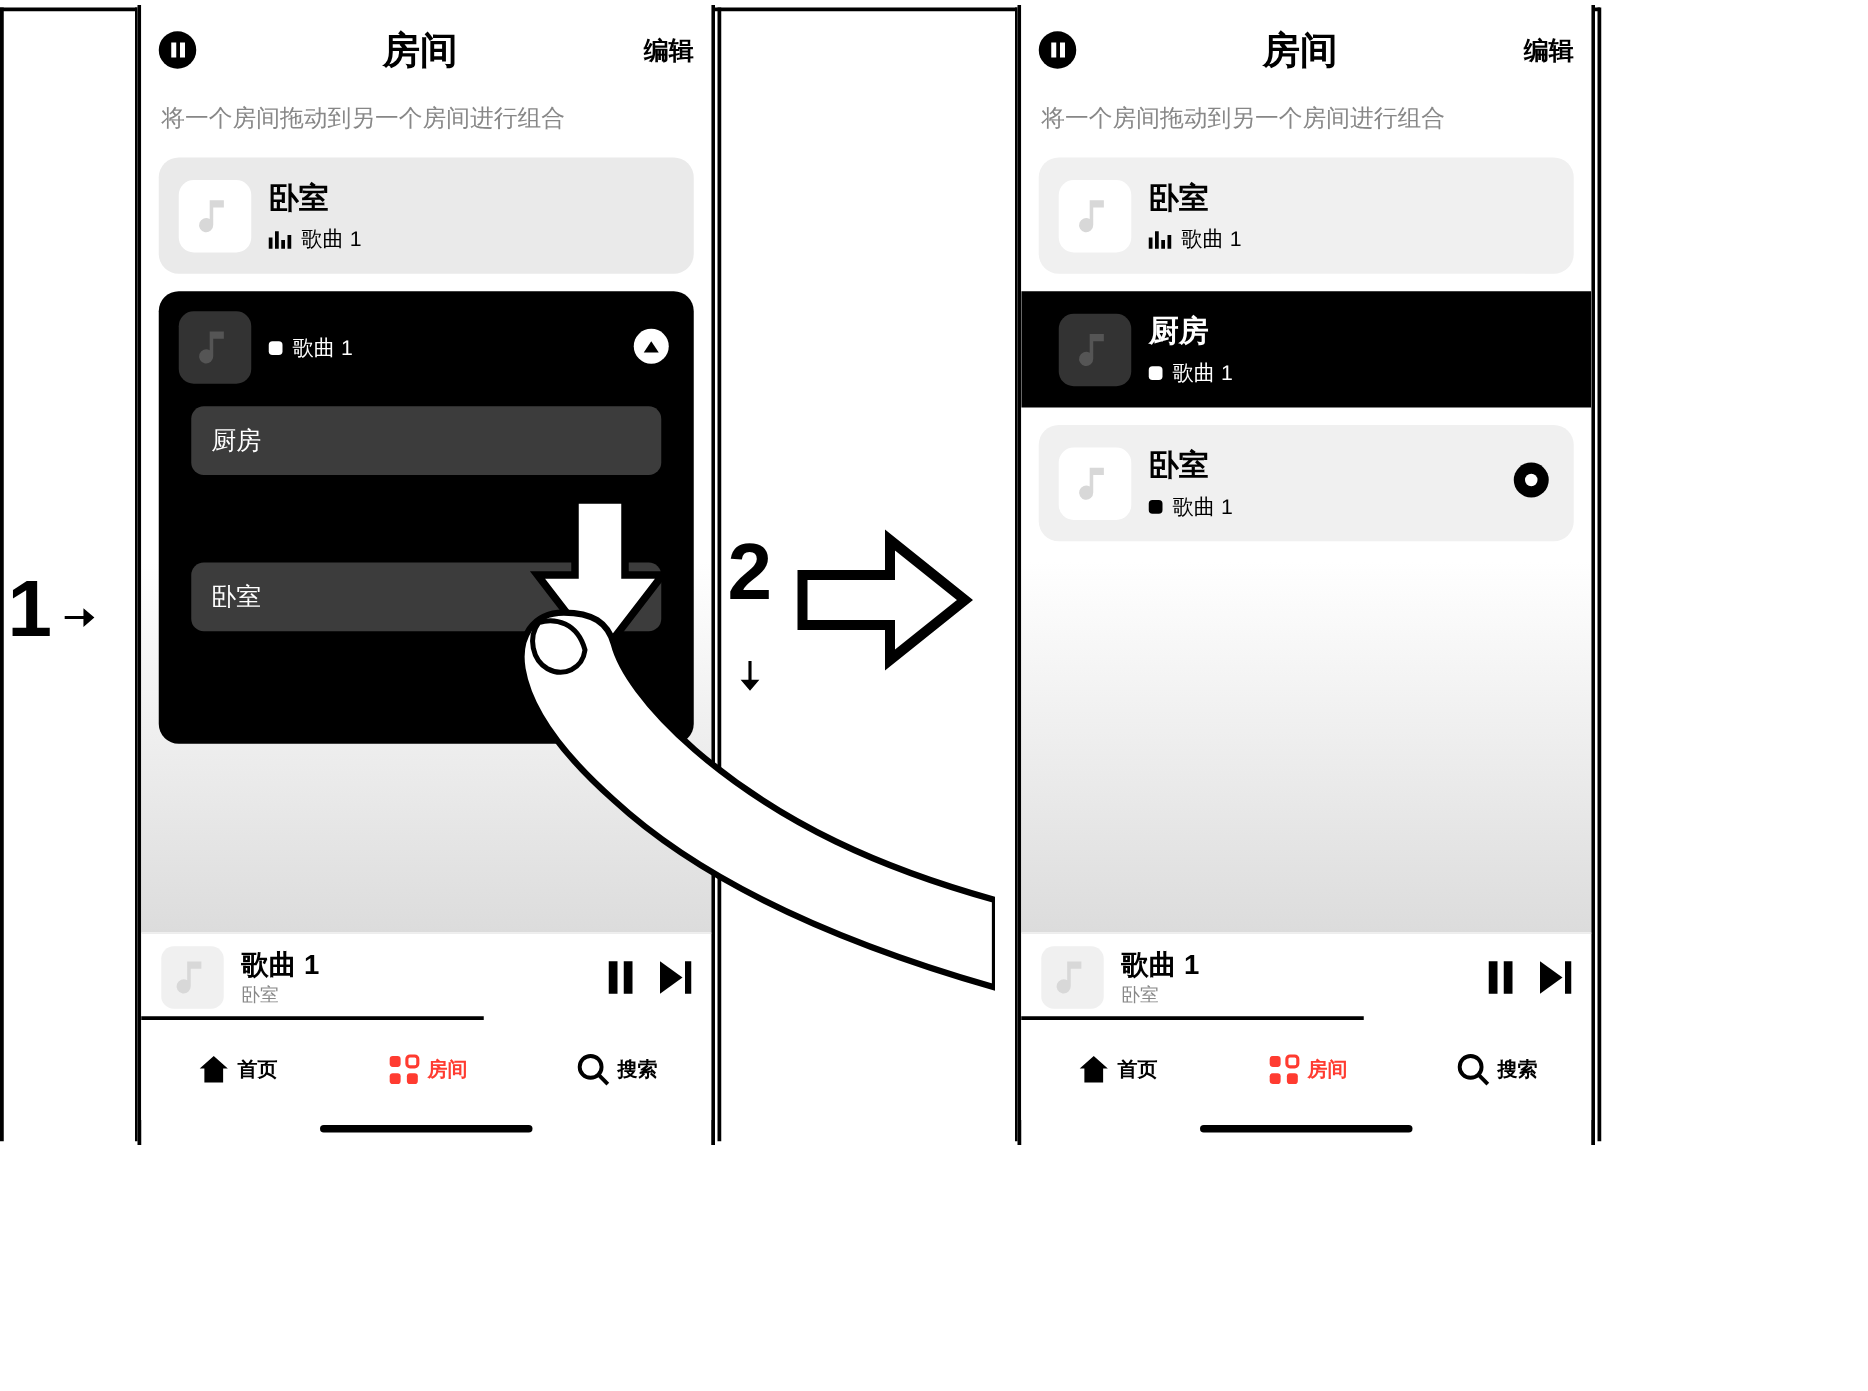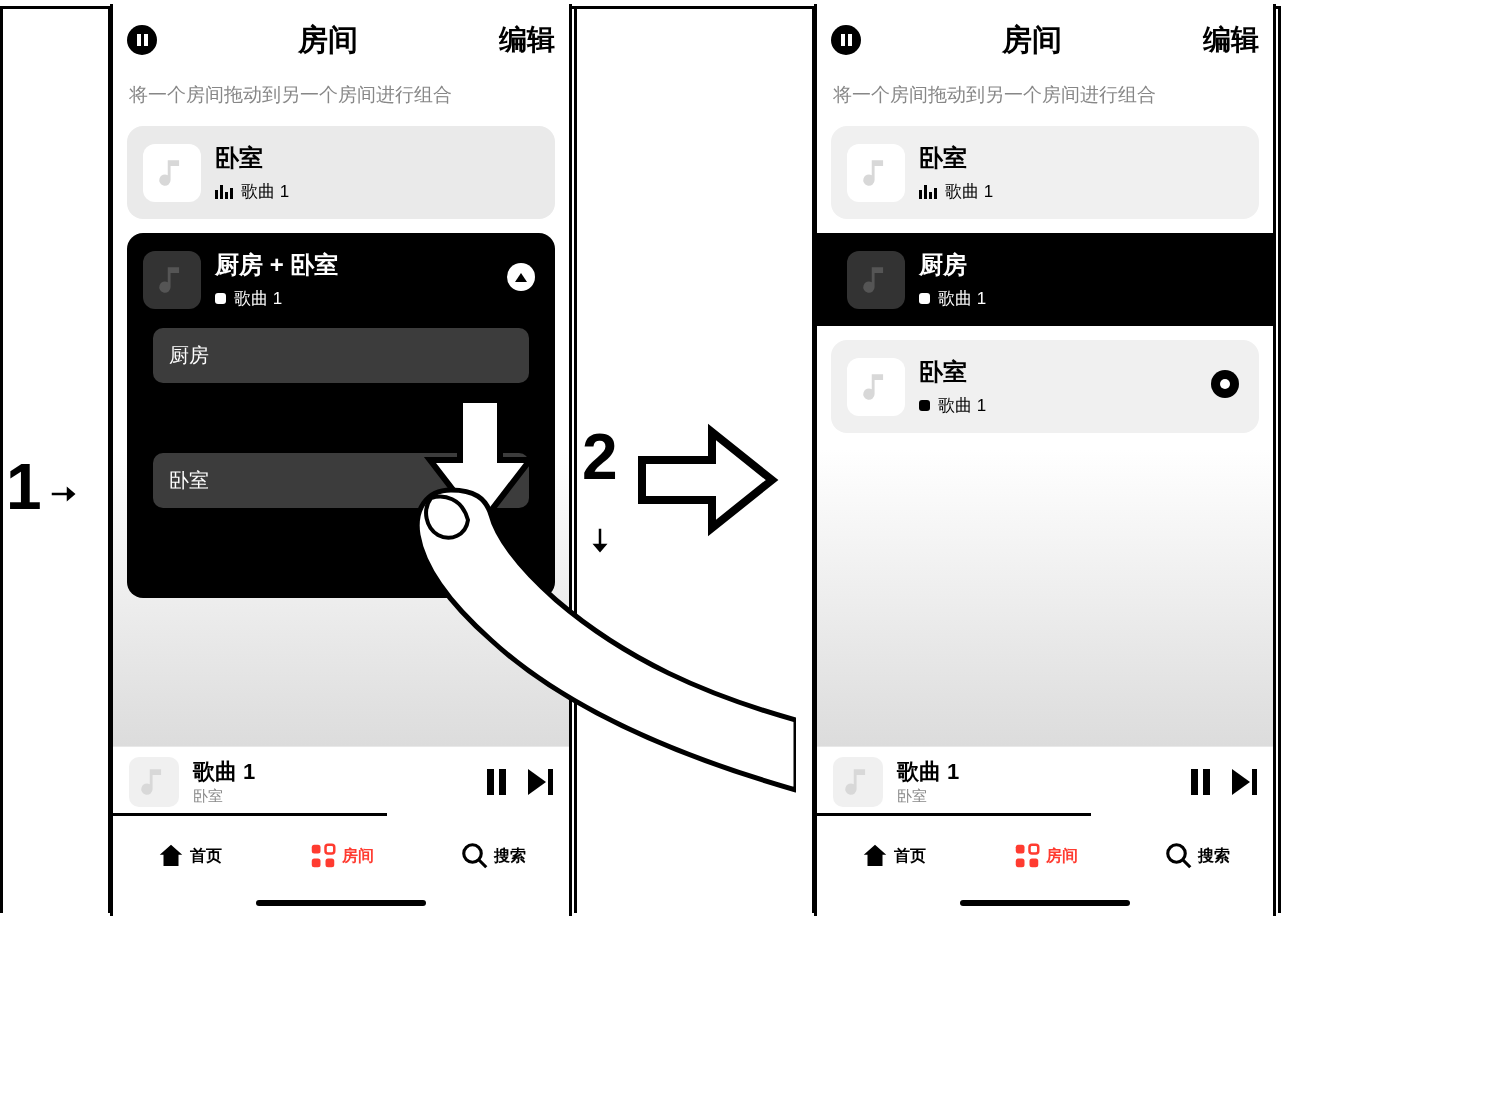--- a/index.html
+++ b/index.html
@@ -57,21 +57,21 @@
     display: flex;
     align-items: center;
     justify-content: space-between;
     height: 44px;
   }
   .titlebar .title {
     font-size: 30px;
     font-weight: 700;
   }
   .titlebar .edit {
-    font-size: 28px;
+    font-size: 20px;
     font-weight: 600;
   }
   .pause-badge {
     width: 30px; height: 30px;
     border-radius: 50%;
     background: #000;
     display:flex; align-items:center; justify-content:center;
   }
   .pause-badge .bars {
     display:flex; gap:3px;
@@ -253,21 +253,20 @@
       </div>
 
       <div class="room-card dark group">
         <div class="room-head">
           <div class="album dim">
             <svg viewBox="0 0 24 24">
                 <path fill="#555" d="M9 3v10.6A4 4 0 1 0 11 17V7h6V3H9z"></path>
               </svg>
           </div>
           <div class="room-text">
-            <div class="room-name">厨房 + 卧室</div>
             <div class="room-sub">
               <span class="dot white"></span>
               <span>歌曲 1</span>
             </div>
           </div>
           <div class="pin white">
               <span></span>
             </div>
         </div>
         <div class="sub-room">厨房</div>

